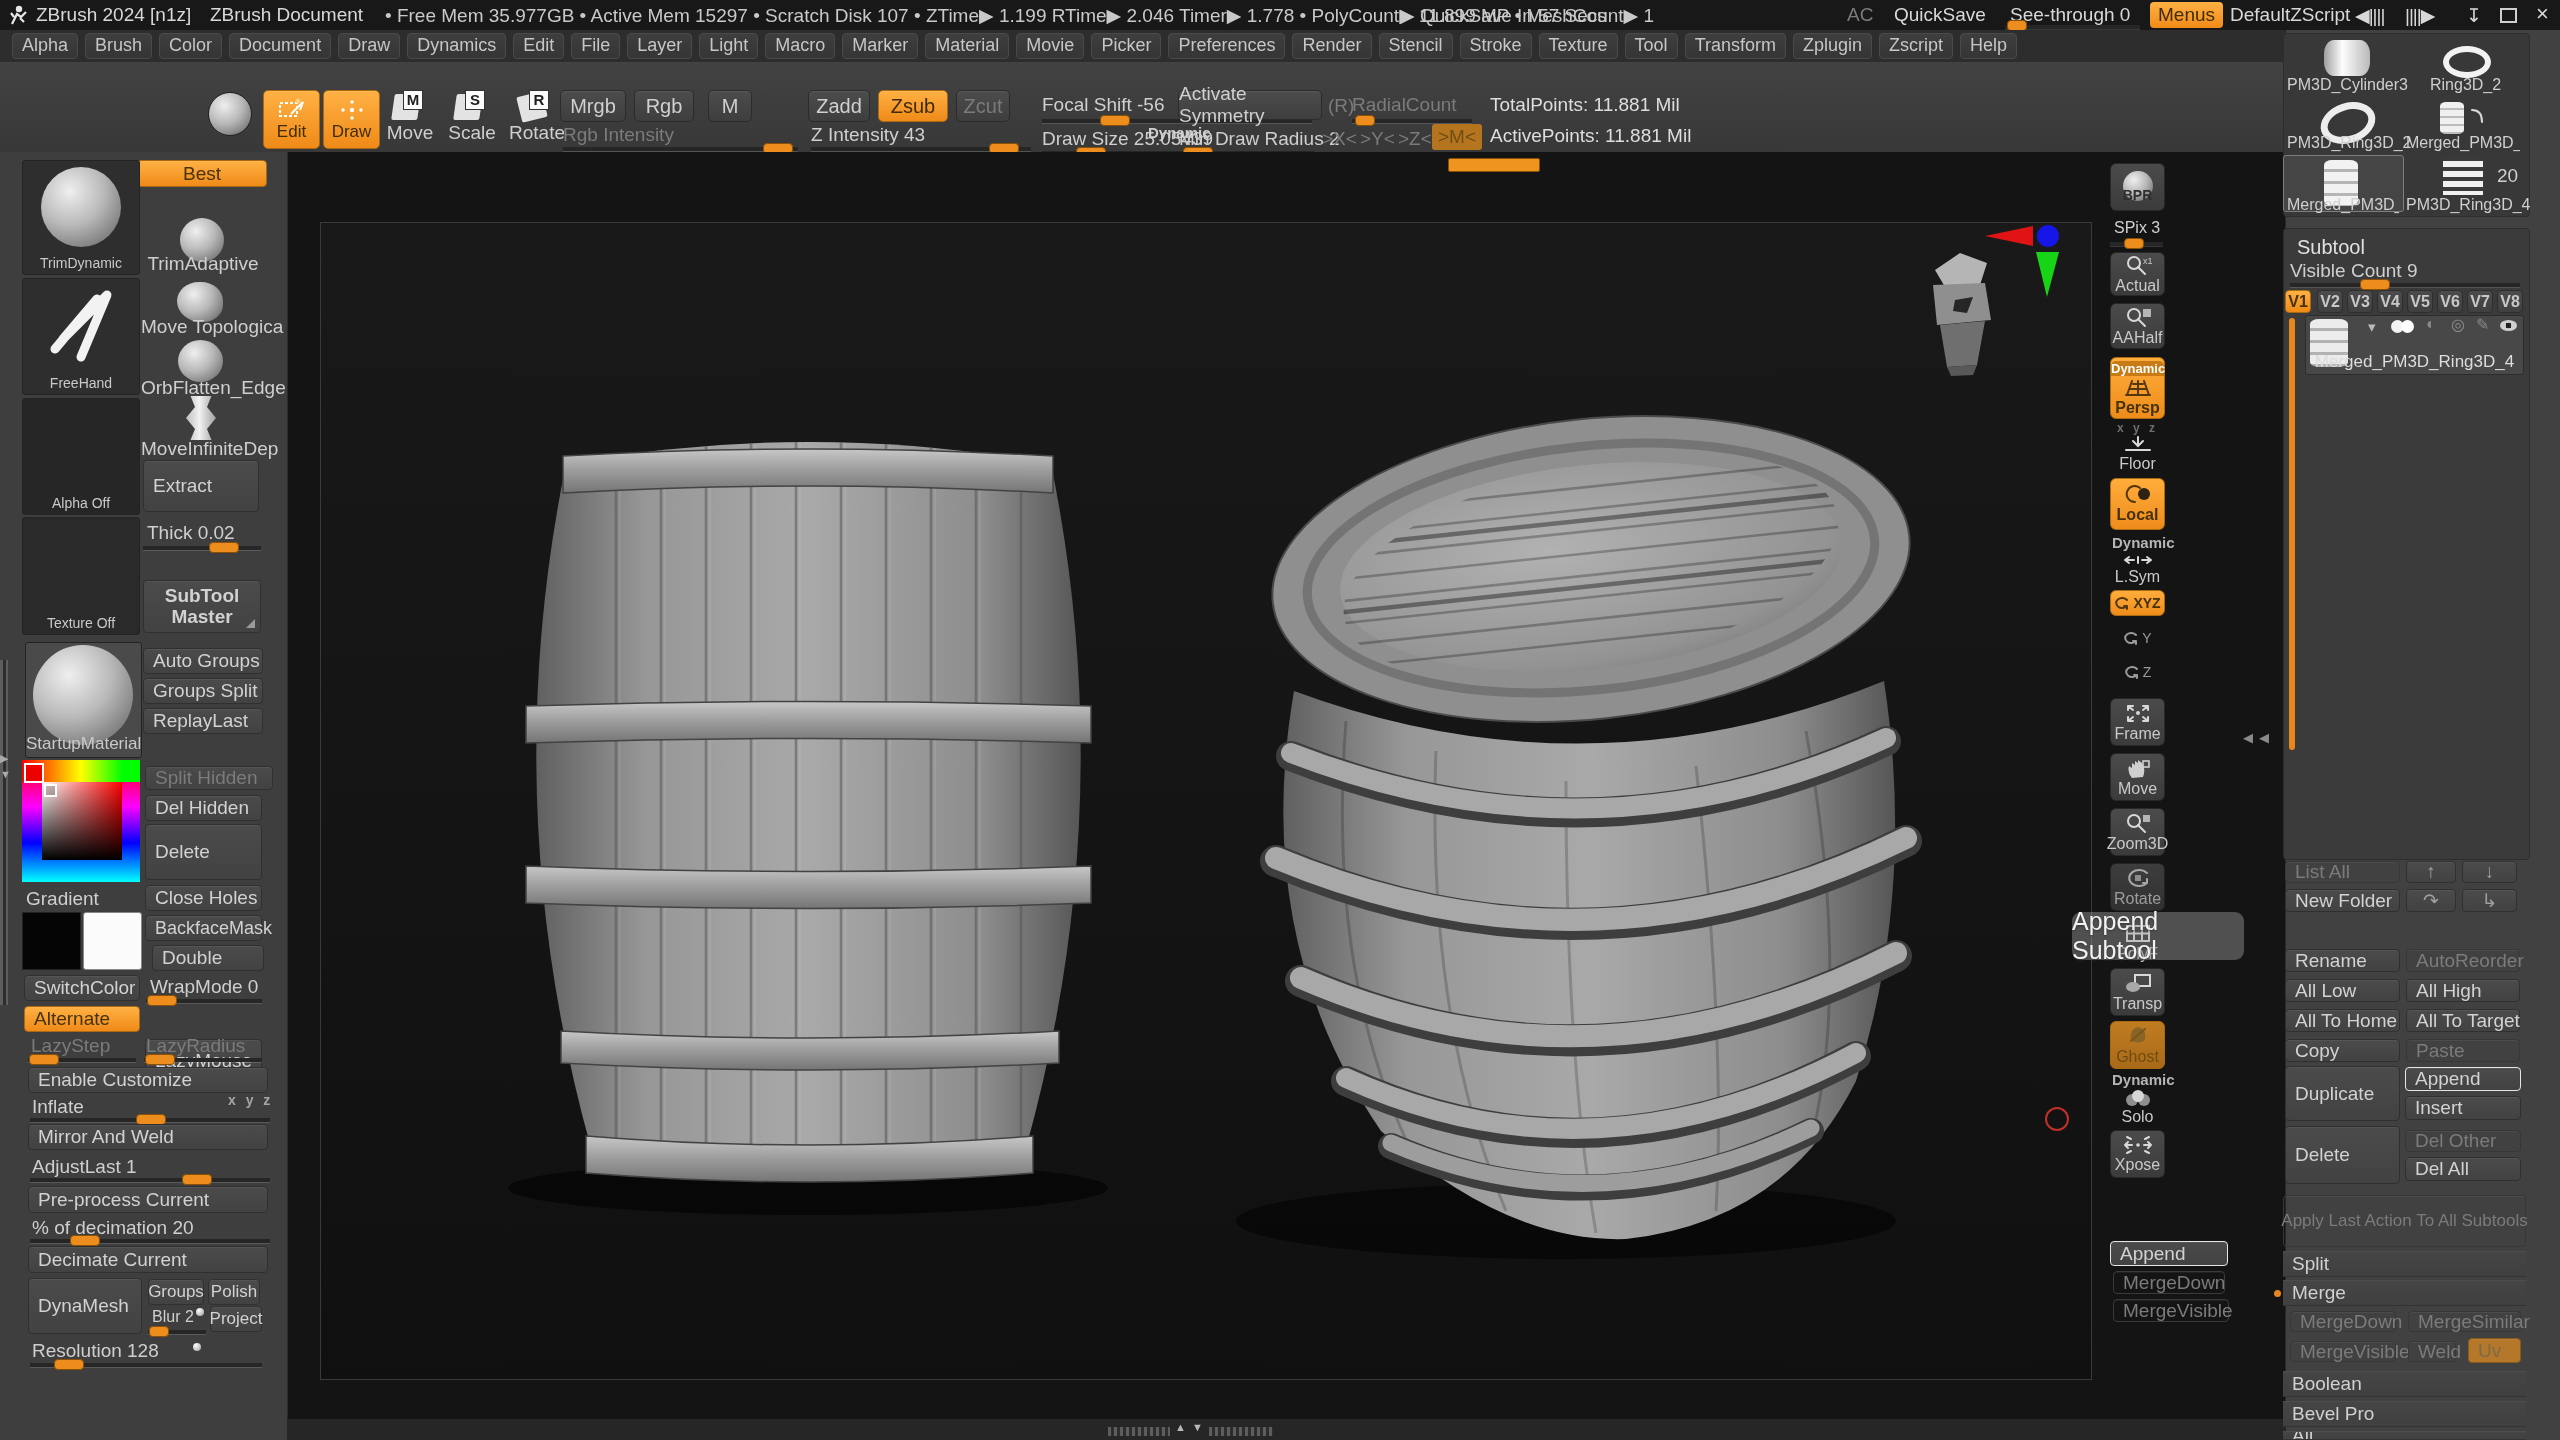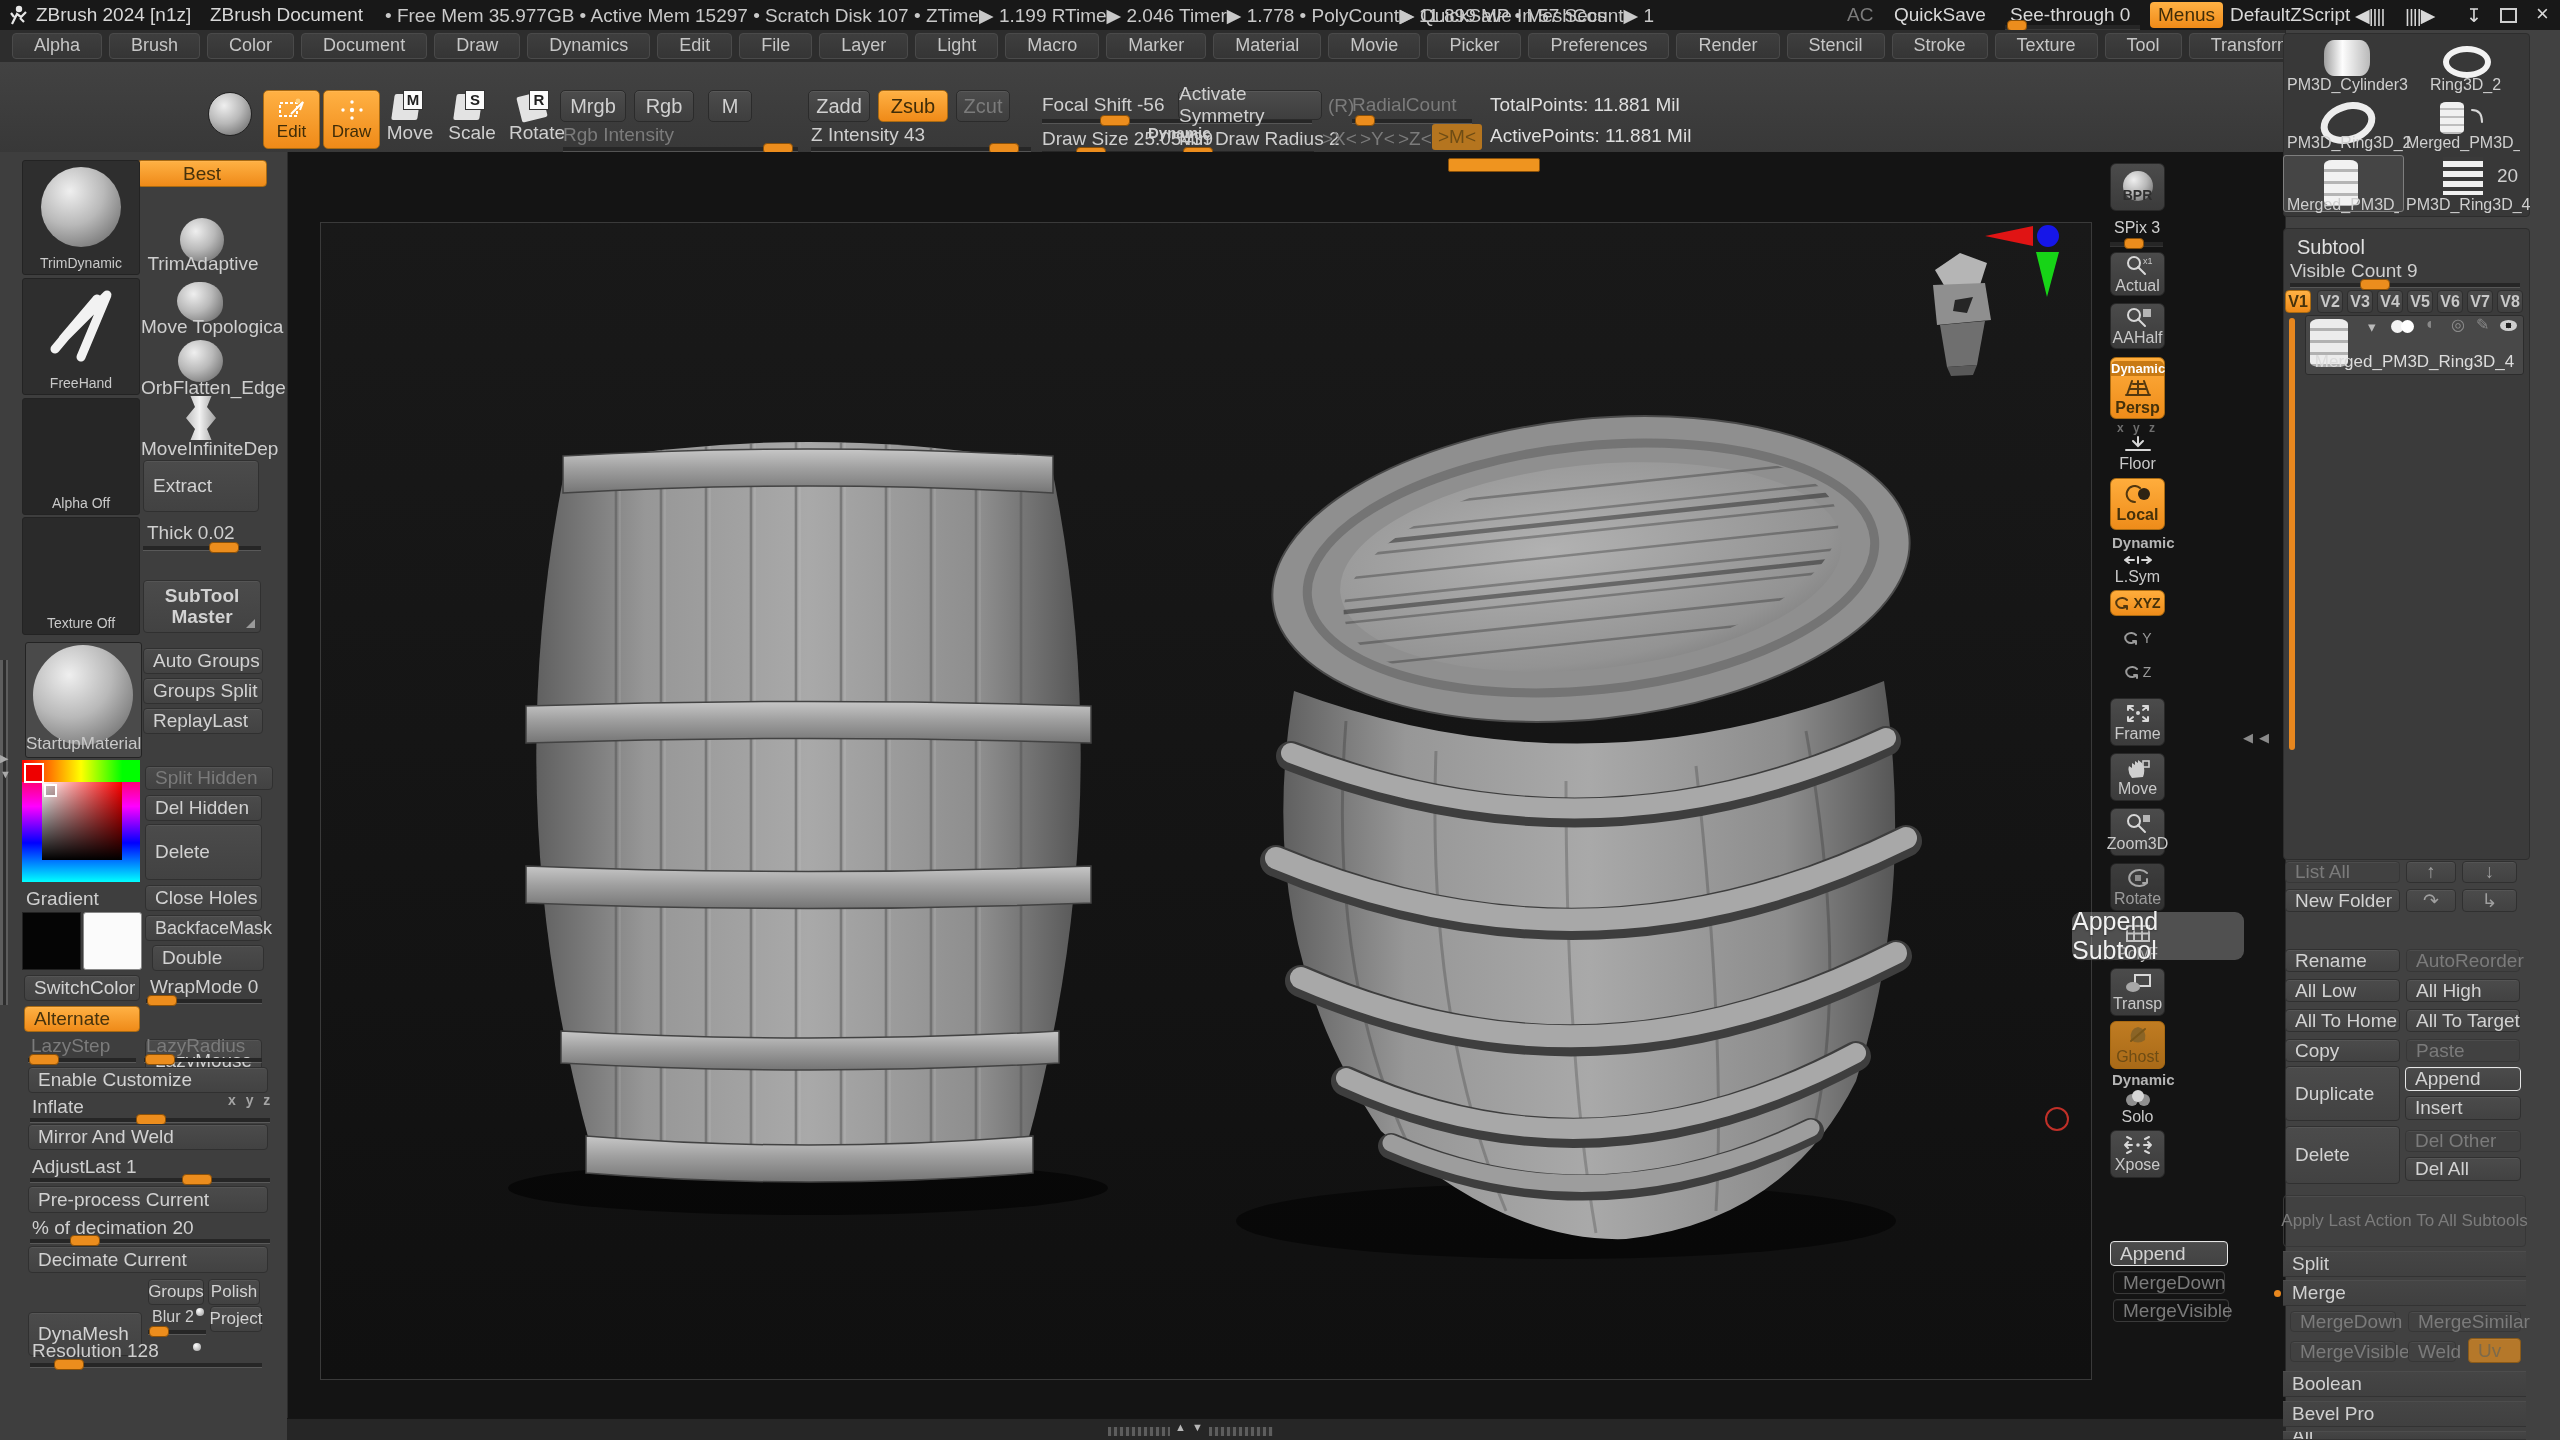--- a/index.html
+++ b/index.html
@@ -7,21 +7,21 @@
         font-family:"Liberation Sans",sans-serif;color:#d4d4d4;overflow:hidden}
   .a{position:absolute}
   .lbl{font-size:19px;color:#cfcfcf;white-space:nowrap}
   .dim{color:#7b7b7b !important}
   .sm{font-size:16px}
   
   .titlebar{left:0;top:0;width:2560px;height:30px;background:#181818;color:#dcdcdc;font-size:19px}
   .tb{position:absolute;top:4px;white-space:nowrap;color:#d8d8d8}
   
   .menubar{left:0;top:30px;width:2285px;height:32px;background:#2d2d2d;display:flex;align-items:center;padding-left:12px;gap:7px;box-sizing:border-box}
-  .mi{font-size:18px;color:#c6c6c6;background:linear-gradient(#3e3e3e,#353535);border:1px solid #4a4a4a;border-radius:4px;padding:2px 21px;line-height:1.1}
+  .mi{font-size:18px;color:#c6c6c6;background:linear-gradient(#3e3e3e,#353535);border:1px solid #4a4a4a;border-radius:4px;padding:2px 9px;line-height:1.1}
   
   .toolbar{left:0;top:62px;width:2285px;height:90px;background:linear-gradient(#424242,#383838);border-bottom:1px solid #242424}
   .tbtn{position:absolute;display:flex;align-items:center;justify-content:center;font-size:20px;color:#d0d0d0;
         background:linear-gradient(#4c4c4c,#3e3e3e);border:1px solid #2b2b2b;border-radius:5px;
         box-shadow:inset 0 1px 0 rgba(255,255,255,.07)}
   .on{background:linear-gradient(#ffb144,#ef8a18) !important;color:#3f2c08 !important;border-color:#a96a12 !important}
   .track{position:absolute;height:4px;background:#262626;box-shadow:0 1px 0 rgba(255,255,255,.14)}
   .hdl{position:absolute;top:-4px;width:30px;height:11px;border-radius:4px;background:#ec8d1d;border:1px solid #8a5008;box-sizing:border-box}
   .hdl.s{width:20px}
   
@@ -388,21 +388,21 @@
   <span class="a lbl" style="left:32px;top:1156px">AdjustLast 1</span>
   <div class="a track" style="left:30px;top:1178px;width:240px">
       <div class="hdl" style="left:152px"></div>
     </div>
   <div class="btn" style="left:28px;top:1186px;width:240px;height:27px">Pre-process Current</div>
   <span class="a lbl" style="left:32px;top:1217px">% of decimation 20</span>
   <div class="a track" style="left:30px;top:1239px;width:240px">
       <div class="hdl" style="left:40px"></div>
     </div>
   <div class="btn" style="left:28px;top:1246px;width:240px;height:27px">Decimate Current</div>
-  <div class="btn" style="left:28px;top:1312px;width:114px;height:44px">DynaMesh</div>
+  <div class="btn" style="left:28px;top:1278px;width:114px;height:56px">DynaMesh</div>
   <div class="btn c" style="left:148px;top:1279px;width:56px;height:26px;font-size:17px">Groups</div>
   <div class="btn c" style="left:208px;top:1279px;width:52px;height:26px;font-size:17px">Polish</div>
   <span class="a lbl sm" style="left:152px;top:1308px">Blur 2</span>
   <span class="dot" style="left:196px;top:1308px"></span>
   <div class="a track" style="left:148px;top:1330px;width:58px">
       <div class="hdl s" style="left:1px"></div>
     </div>
   <div class="btn c" style="left:210px;top:1306px;width:52px;height:26px;font-size:17px">Project</div>
   <span class="a lbl" style="left:32px;top:1340px">Resolution 128</span>
   <span class="dot" style="left:193px;top:1343px"></span>

